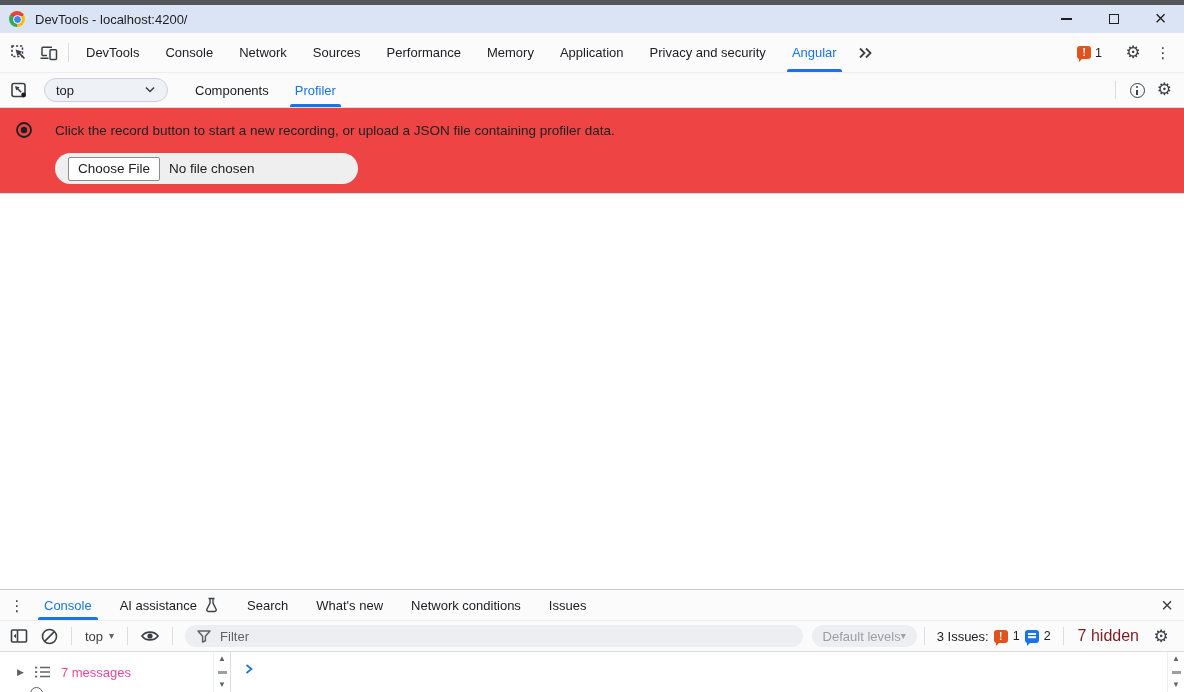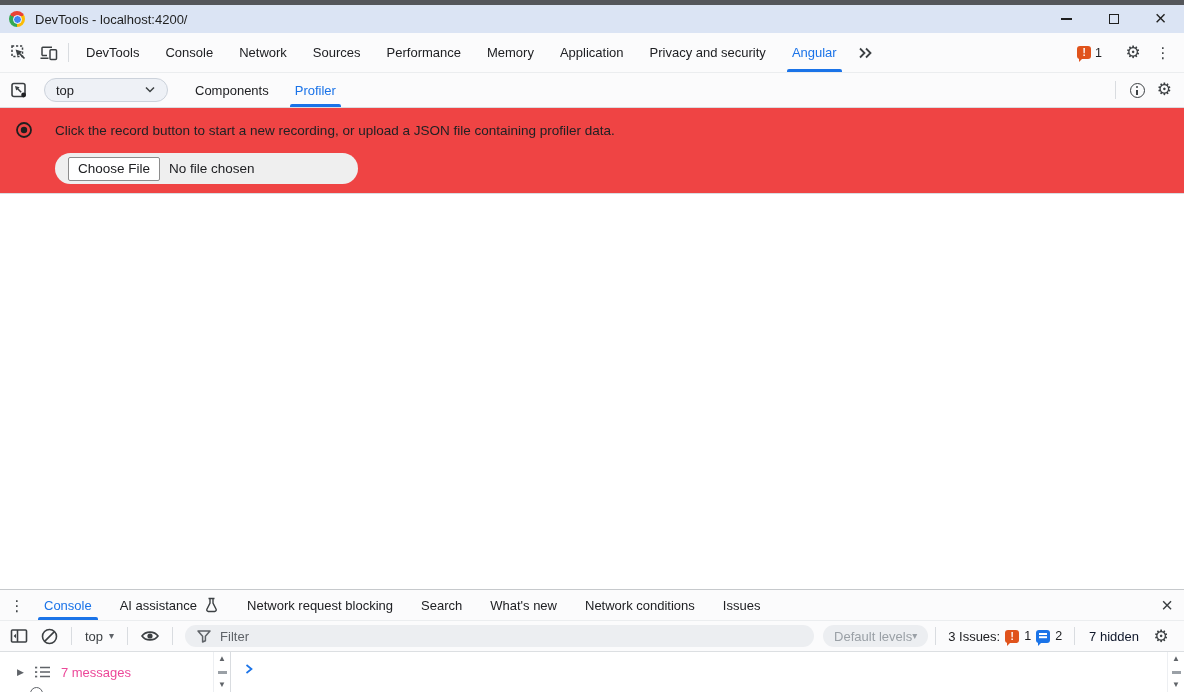--- a/index.html
+++ b/index.html
@@ -73,21 +73,21 @@
 
   .console-toolbar { height:31px; background:#fbfbfc; border-bottom:1px solid #dcdfe2; display:flex; align-items:center; padding:0 8px 0 4px; }
   .ct-sep { width:1px; height:18px; background:#d9dce0; margin:0 7px; flex:none; }
   .ct-select { display:flex; align-items:center; gap:6px; font-size:13px; color:#3c4043; padding:0 6px; }
   .tri { font-size:10px; color:#5f6368; line-height:1; }
   .filter-pill { flex:1; height:22px; background:#eceef1; border-radius:12px; display:flex; align-items:center; gap:8px; padding:0 11px; margin:0 5px; }
   .filter-input { border:none; background:transparent; outline:none; font-size:13px; color:#4d7c0f; flex:1; font-family:inherit; }
   .filter-input::placeholder { color:#5f6368; opacity:1; }
   .levels-pill { height:22px; background:#eceef1; border-radius:12px; display:flex; align-items:center; padding:0 11px; font-size:13px; color:#9aa0a6; margin-left:4px; flex:none; }
   .issues-group { display:flex; align-items:center; gap:5px; font-size:13px; padding:0 5px; flex:none; }
-  .hidden-label { color:#0f172a; font-size:13px; padding:0 7px; white-space:nowrap; }
+  .hidden-label { color:#7f1d1d; font-size:16px; padding:0 7px; white-space:nowrap; }
 
   .console-body { flex:1; min-height:40px; display:flex; background:#fff; overflow:hidden; }
   .cb-sidebar { width:213px; display:flex; align-items:center; padding-left:17px; gap:10px; position:relative; flex:none; }
   .expand-tri { font-size:9px; color:#5f6368; }
   .msg-label { font-size:13px; color:#ec4899; }
   .partial-circle { position:absolute; left:30px; top:35px; width:13px; height:13px; border:1.6px solid #5f6368; border-radius:50%; }
   .scroll-col { width:17px; border-left:1px solid #edeff2; display:flex; flex-direction:column; align-items:center; justify-content:space-between; padding:3px 0; flex:none; }
   .scroll-arrow { font-size:8px; color:#606469; line-height:1; }
   .scroll-thumb { width:9px; height:3px; background:#9aa0a6; }
   .cb-divider { width:1px; background:#d9dce0; flex:none; }
@@ -237,23 +237,20 @@
       <div class="dtab active">
           <span>Console</span>
         </div>
       <div class="dtab">
         <span>AI assistance</span>
         <svg width="15" height="16" viewBox="0 0 15 16">
           <path d="M4.5 1.5 h6 M6 1.5 v4.6 L2.9 12.2 a1.6 1.6 0 0 0 1.4 2.3 h6.4 a1.6 1.6 0 0 0 1.4-2.3 L9 6.1 V1.5" fill="none" stroke="#3c4043" stroke-width="1.4" stroke-linejoin="round"></path>
         </svg>
       </div>
       <div class="dtab">
-          <span>Network request blocking</span>
-        </div>
-      <div class="dtab">
           <span>Search</span>
         </div>
       <div class="dtab">
           <span>What's new</span>
         </div>
       <div class="dtab">
           <span>Network conditions</span>
         </div>
       <div class="dtab">
           <span>Issues</span>

